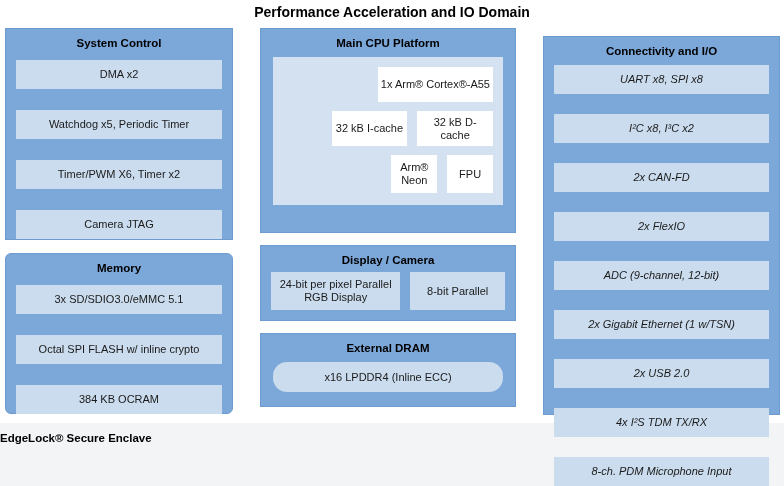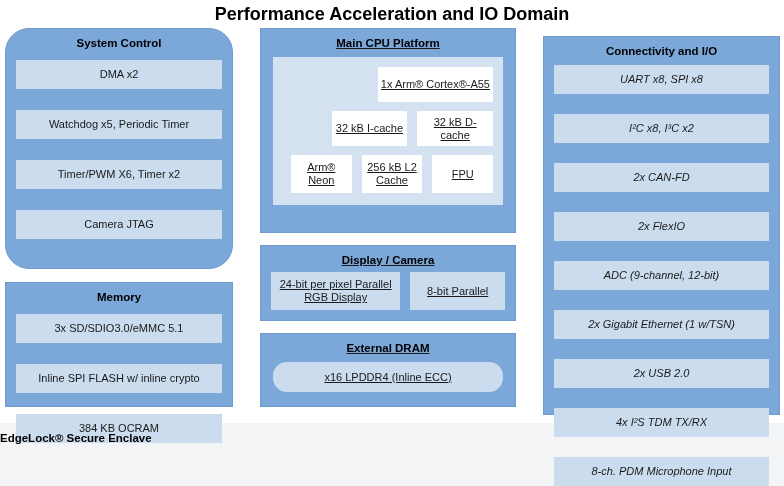--- a/index.html
+++ b/index.html
@@ -7,33 +7,33 @@
   body {
     font-family: "Liberation Sans", sans-serif;
     background: #ffffff;
     color: #1a1a1a;
     overflow: hidden;
   }
   .page-title {
     height: 26px;
     padding-top: 4px;
     text-align: center;
-    font-size: 18px;
+    font-size: 14px;
     font-weight: bold;
     color: #000;
   }
   .diagram {
     display: flex;
     justify-content: space-between;
     padding: 2px 4px 0 5px;
     height: 381px;
   }
   .col { display: flex; flex-direction: column; }
   .col-left  { width: 228px; }
-  .col-mid   { width: 256px; text-decoration: underline; }
+  .col-mid   { width: 256px; }
   .col-right { width: 237px; }
 
   .panel {
     background: #7BA7D9;
     border: 1px solid #6F9CD0;
   }
   .panel-header {
     text-align: center;
     font-weight: bold;
     font-size: 11.5px;
@@ -51,22 +51,22 @@
     min-height: 29px;
     display: flex;
     align-items: center;
     justify-content: center;
     text-align: center;
     font-size: 11px;
     line-height: 1.15;
     padding: 2px 4px;
   }
 
-  .panel-sc   { height: 266px; border-radius: 24px; }
-  .panel-mem  { height: 125px; margin-top: 13px; }
+  .panel-sc   { height: 266px; }
+  .panel-mem  { height: 161px; margin-top: 13px; border-radius: 6px; }
 
   .panel-cpu  { height: 205px; }
   .cpu-inner {
     background: #D3E1F0;
     margin: 8px 12px 0;
     height: 148px;
     padding: 10px;
     display: flex;
     flex-direction: column;
     gap: 9px;
@@ -137,40 +137,39 @@
         <div class="blk">DMA x2</div>
         <div class="blk">Watchdog x5, Periodic Timer</div>
         <div class="blk">Timer/PWM X6, Timer x2</div>
         <div class="blk">Camera JTAG</div>
       </div>
     </div>
     <div class="panel panel-mem">
       <div class="panel-header">Memory</div>
       <div class="panel-body">
         <div class="blk">3x SD/SDIO3.0/eMMC 5.1</div>
-        <div class="blk">Inline SPI FLASH w/ inline crypto</div>
+        <div class="blk">Octal SPI FLASH w/ inline crypto</div>
         <div class="blk">384 KB OCRAM</div>
       </div>
     </div>
   </div>
 
   <div class="col col-mid">
     <div class="panel panel-cpu">
       <div class="panel-header">Main CPU Platform</div>
       <div class="cpu-inner">
         <div class="cpu-row">
           <div class="white-box">1x Arm® Cortex®-A55</div>
         </div>
         <div class="cpu-row">
           <div class="white-box">32 kB I-cache</div>
           <div class="white-box">32 kB D-cache</div>
         </div>
         <div class="cpu-row cpu-row-units">
           <div class="white-box">Arm® Neon</div>
-          <div class="white-box">256 kB L2 Cache</div>
           <div class="white-box">FPU</div>
         </div>
       </div>
     </div>
 
     <div class="panel panel-dc">
       <div class="panel-header">Display / Camera</div>
       <div class="dc-body">
         <div class="blk dc-item-0">24-bit per pixel Parallel RGB Display</div>
         <div class="blk dc-item-1">8-bit Parallel</div>

